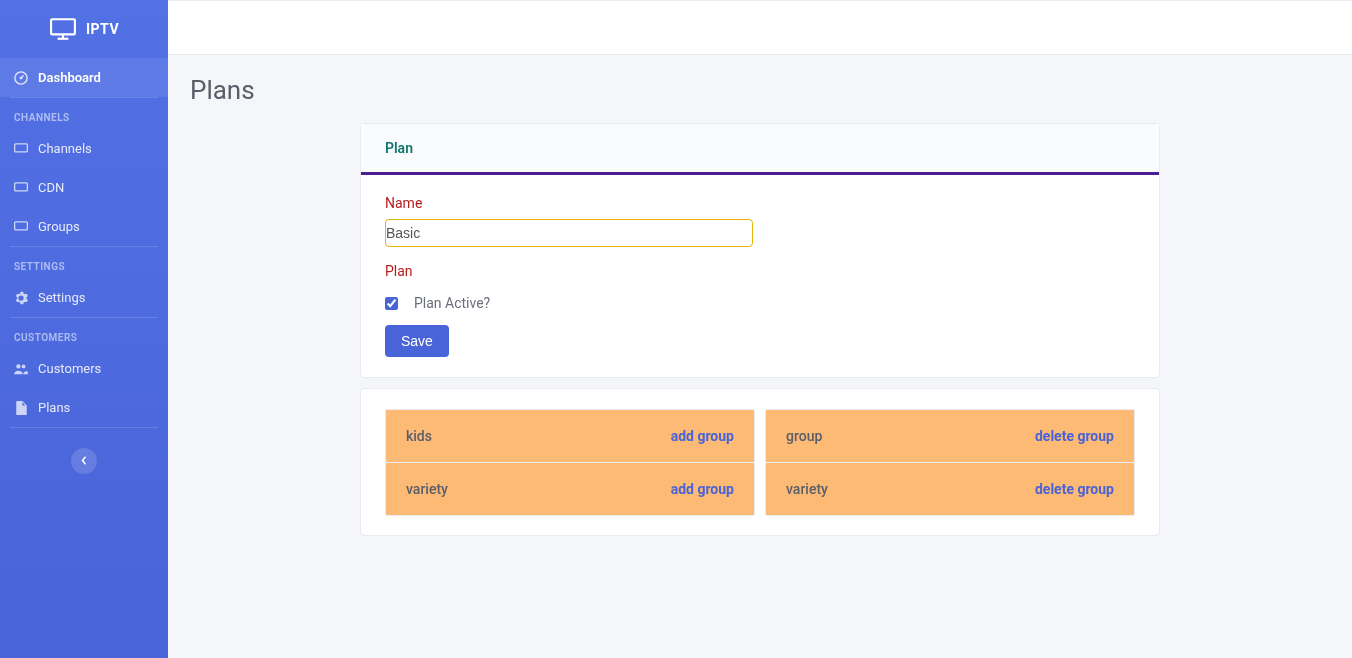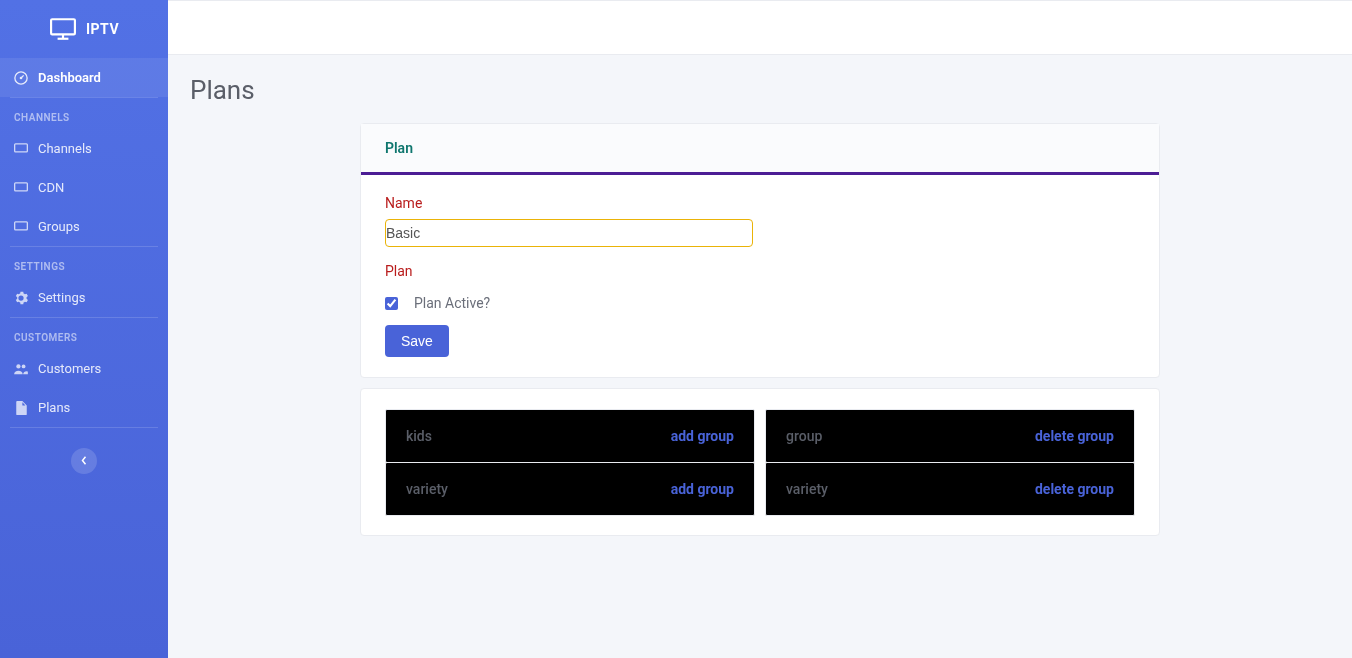--- a/index.html
+++ b/index.html
@@ -191,21 +191,21 @@
       flex: 1;
     }
     .group-row {
       display: flex;
       align-items: flex-start;
       justify-content: space-between;
       border: 1px solid #e9ebf0;
       border-radius: 2px;
       padding: 18px 20px;
       margin-bottom: -1px;
-      background: #000000;
+      background: #fdba74;
     }
     .group-name {
       font-size: 14px;
       color: #5a5e68;
       font-weight: 500;
     }
     .group-action {
       color: #4963d8;
       font-size: 14px;
       cursor: pointer;

